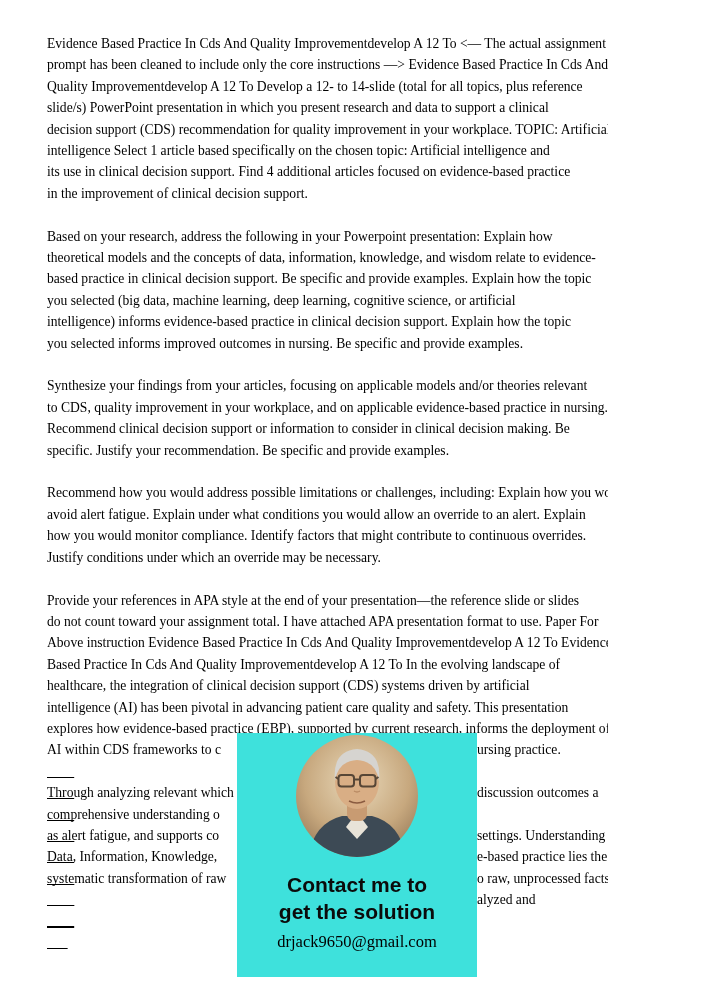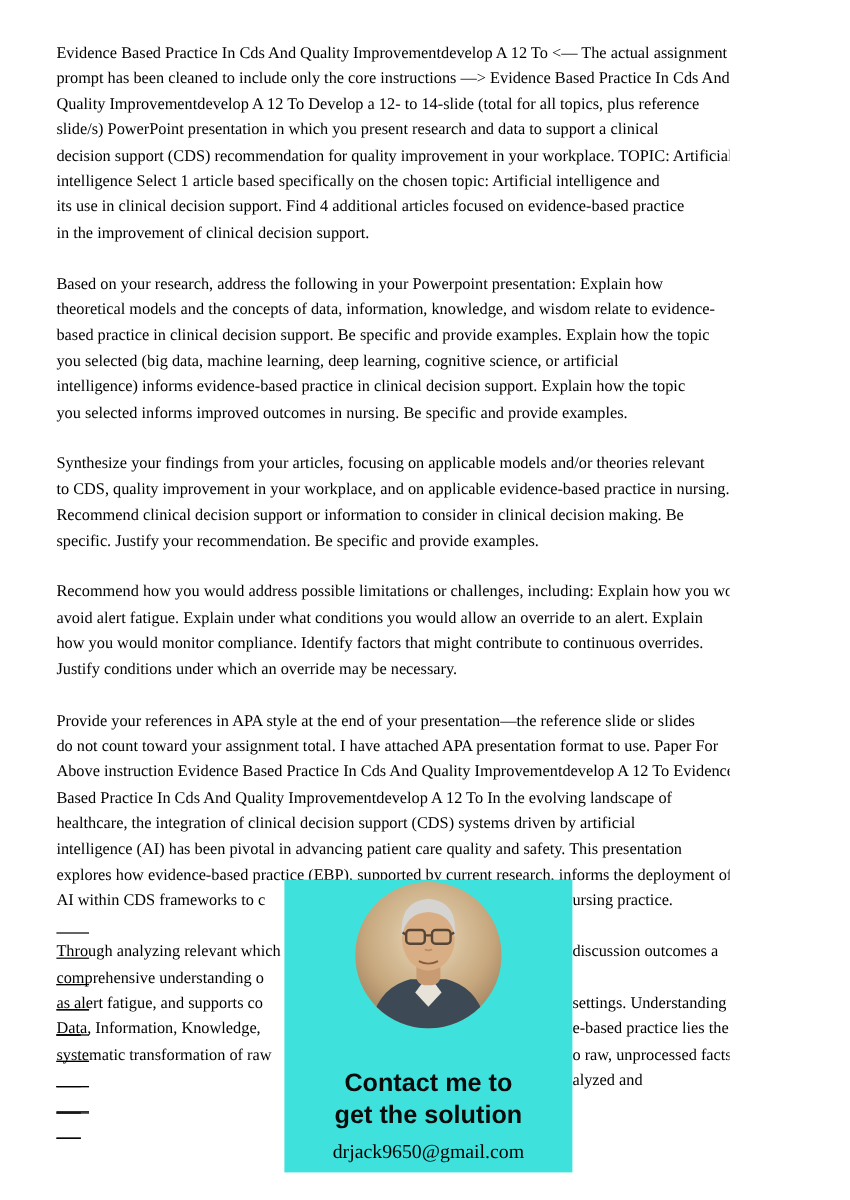--- a/index.html
+++ b/index.html
@@ -34,21 +34,21 @@
   .overlay {
     position: absolute;
     left: 237px;
     top: 733px;
     width: 240px;
     height: 244px;
     text-align: center;
   }
   .portrait-wrap { padding-top: 2px; line-height: 0; }
   .headline {
-    margin-top: 32px;
+    margin-top: 14px;
     font-family: "Liberation Sans", "DejaVu Sans", sans-serif;
     font-weight: 700;
     font-size: 21px;
     line-height: 27px;
     color: #0b0b0b;
   }
   .email {
     margin-top: 6px;
     font-family: "Liberation Serif", "DejaVu Serif", serif;
     font-weight: 400;

